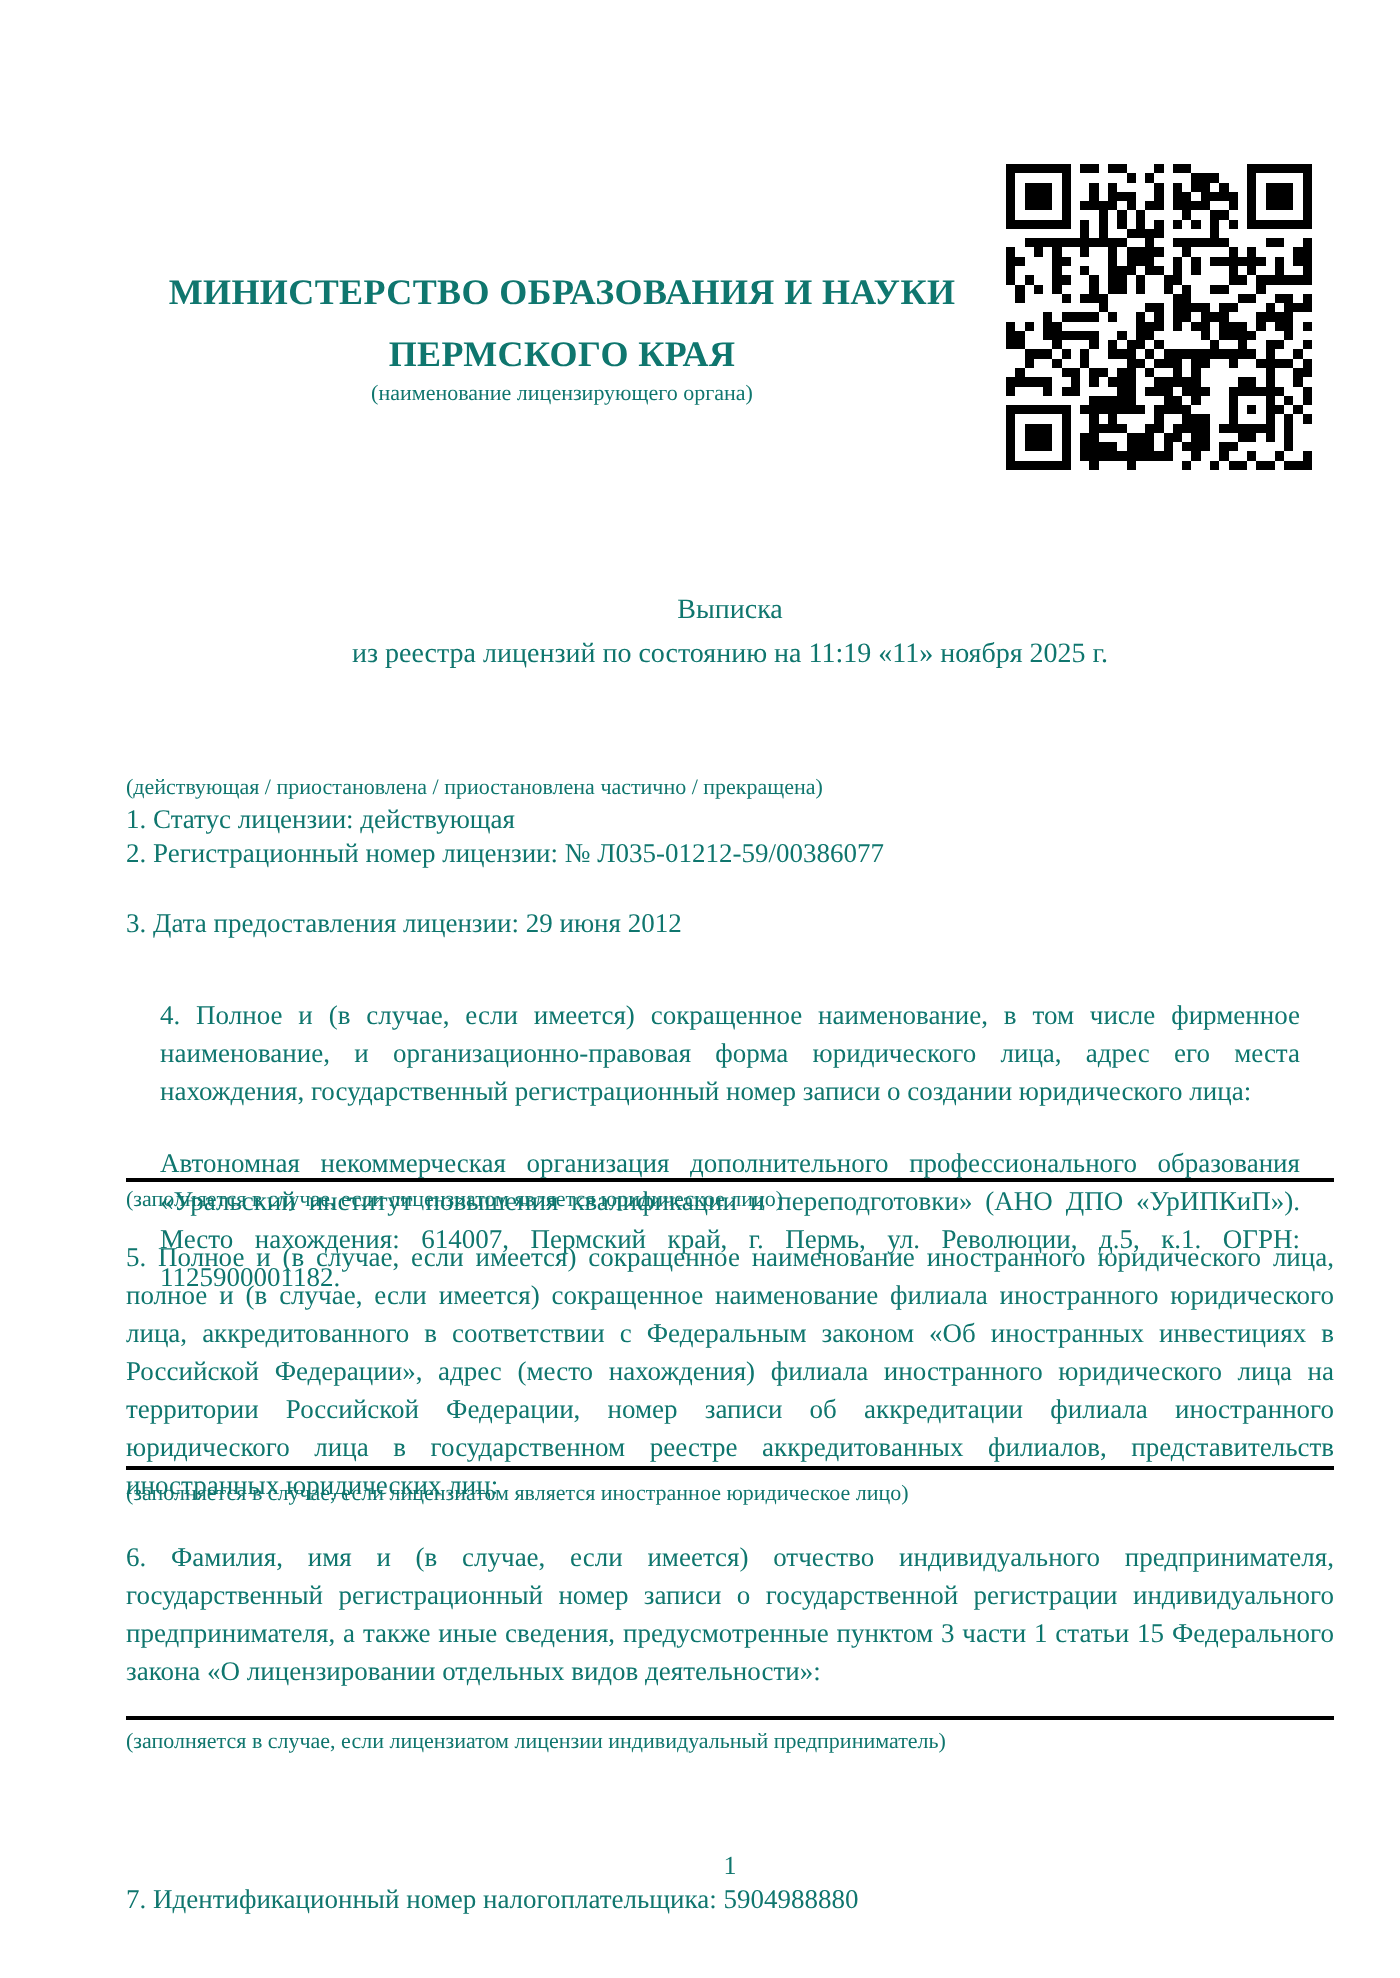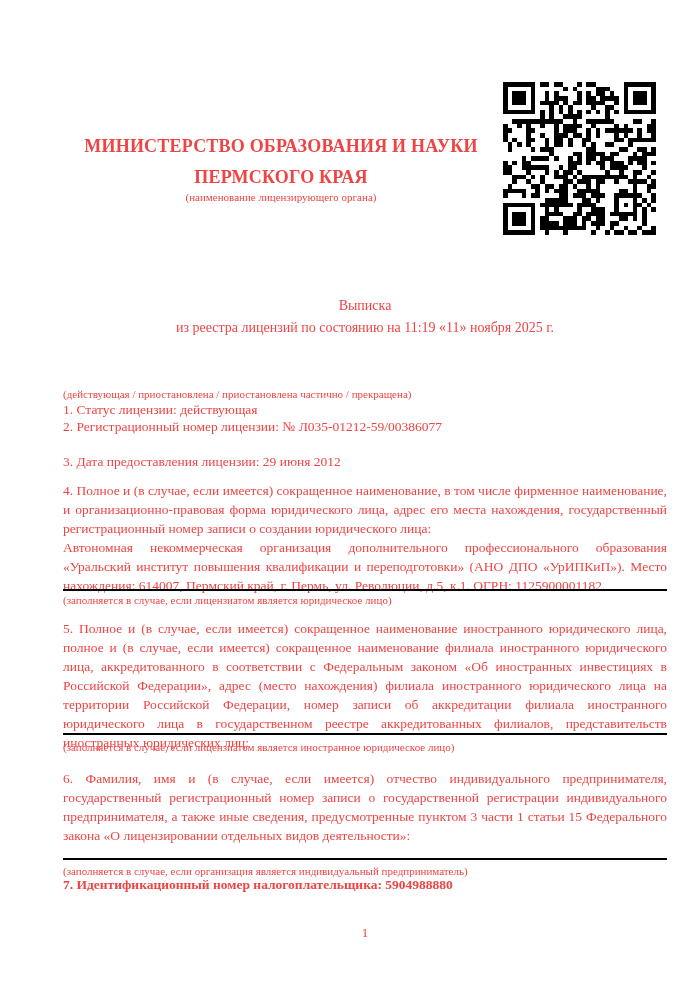--- a/index.html
+++ b/index.html
@@ -1,55 +1,55 @@
 <!DOCTYPE html>
 <html><head>
 <meta charset="utf-8">
 <style>
   html,body{margin:0;padding:0;background:#fff;}
   .page{position:relative;width:700px;height:989px;background:#ffffff;
-        font-family:"Liberation Serif", serif;color:#ef4444;overflow:hidden;}
+        font-family:"Liberation Serif", serif;color:#0f766e;overflow:hidden;}
 
   .ministry{position:absolute;top:131px;left:63px;width:436px;text-align:center;
             font-weight:bold;font-size:18px;line-height:31px;letter-spacing:0.2px;}
   .ministry div{white-space:nowrap;}
   .ministry-caption{position:absolute;top:191px;left:63px;width:436px;text-align:center;
                     font-size:11px;line-height:13px;}
 
   .qr{position:absolute;top:82px;left:503px;width:153px;height:153px;fill:#000;
       shape-rendering:crispEdges;}
 
   .doc-title{position:absolute;top:295px;left:63px;width:604px;text-align:center;
              font-size:14px;line-height:22px;}
   .doc-title div{white-space:nowrap;}
 
   .item{position:absolute;left:63px;width:604px;font-size:13.5px;line-height:19px;
         text-align:justify;}
   .item.single{text-align:left;white-space:nowrap;}
-  .item p{margin:0;}
+  .item p{margin:17px;}
 
   .small-caption{position:absolute;left:63px;width:604px;text-align:left;
                  font-size:11px;line-height:13px;}
 
   .rule{position:absolute;left:63px;width:604px;height:0;border-top:2px solid #000;}
 
   .pos-item1{top:368px;margin-top:32px;}
   .pos-cap1{top:388px;}
   .pos-item2{top:417px;}
   .pos-item3{top:452px;}
   .pos-item4{top:481px;}
   .pos-rule4{top:589px;}
   .pos-cap4{top:594px;}
   .pos-item5{top:619px;}
   .pos-rule5{top:733px;}
   .pos-cap5{top:741px;}
   .pos-item6{top:769px;}
   .pos-rule6{top:858px;}
   .pos-cap6{top:865px;}
-  .pos-item7{top:875px;font-weight:bold;}
+  .pos-item7{top:940px;}
 
   .page-number{position:absolute;top:925px;left:63px;width:604px;text-align:center;
                font-size:13px;line-height:16px;}
 </style>
 </head>
 <body>
 
 <div class="page">
 
   <div class="ministry">
@@ -625,19 +625,19 @@
   </div>
   <div class="rule pos-rule4"></div>
   <div class="small-caption pos-cap4">(заполняется в случае, если лицензиатом является юридическое лицо)</div>
 
   <div class="item pos-item5">5. Полное и (в случае, если имеется) сокращенное наименование иностранного юридического лица, полное и (в случае, если имеется) сокращенное наименование филиала иностранного юридического лица, аккредитованного в соответствии с Федеральным законом «Об иностранных инвестициях в Российской Федерации», адрес (место нахождения) филиала иностранного юридического лица на территории Российской Федерации, номер записи об аккредитации филиала иностранного юридического лица в государственном реестре аккредитованных филиалов, представительств иностранных юридических лиц:</div>
   <div class="rule pos-rule5"></div>
   <div class="small-caption pos-cap5">(заполняется в случае, если лицензиатом является иностранное юридическое лицо)</div>
 
   <div class="item pos-item6">6. Фамилия, имя и (в случае, если имеется) отчество индивидуального предпринимателя, государственный регистрационный номер записи о государственной регистрации индивидуального предпринимателя, а также иные сведения, предусмотренные пунктом 3 части 1 статьи 15 Федерального закона «О лицензировании отдельных видов деятельности»:</div>
   <div class="rule pos-rule6"></div>
-  <div class="small-caption pos-cap6">(заполняется в случае, если организация является индивидуальный предприниматель)</div>
+  <div class="small-caption pos-cap6">(заполняется в случае, если лицензиатом лицензии индивидуальный предприниматель)</div>
 
   <div class="item single pos-item7">7. Идентификационный номер налогоплательщика: 5904988880</div>
 
   <div class="page-number">1</div>
 
 </div>
 
 </body></html>

